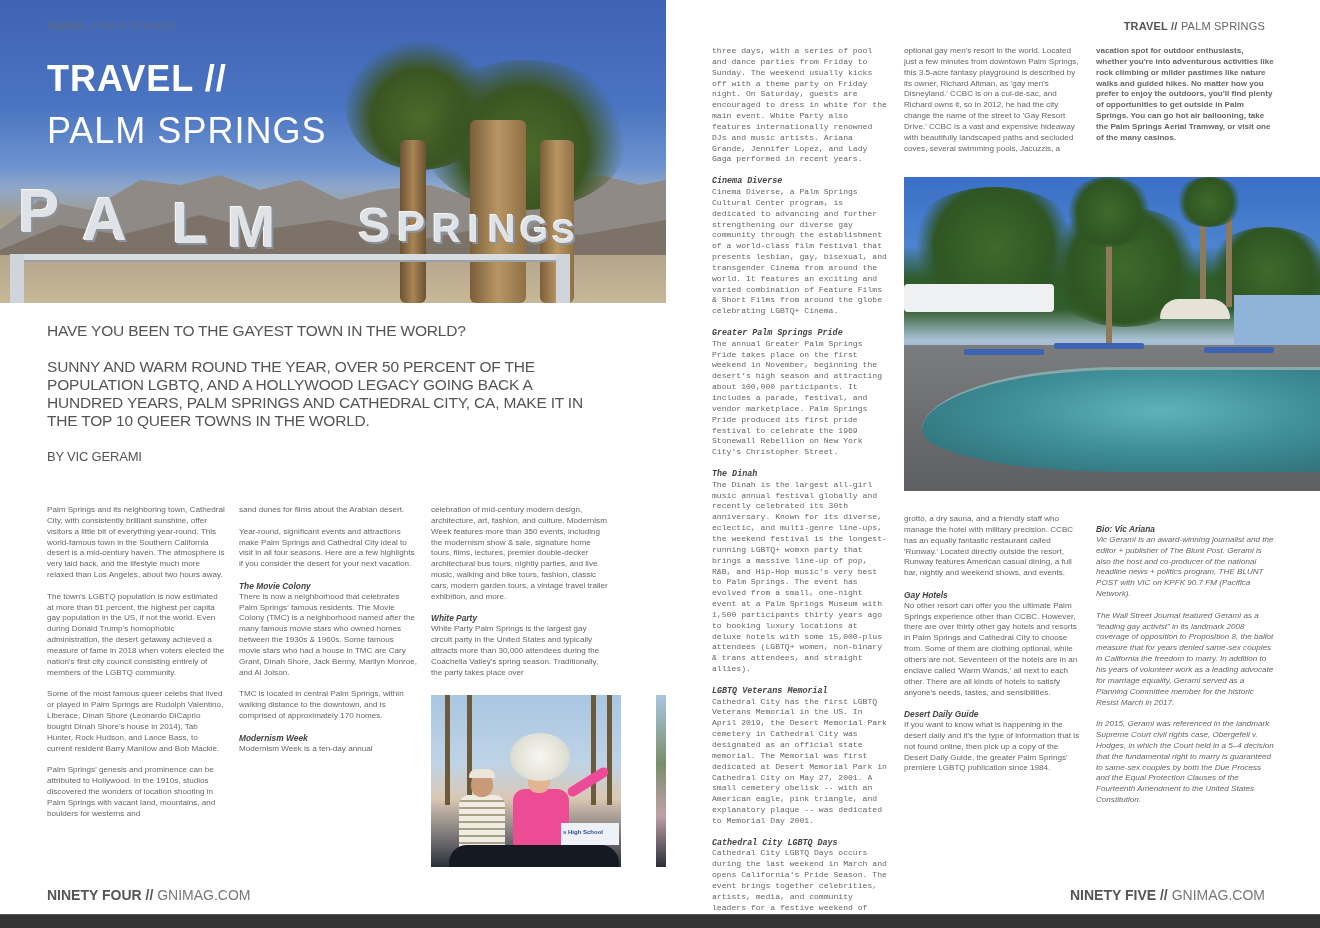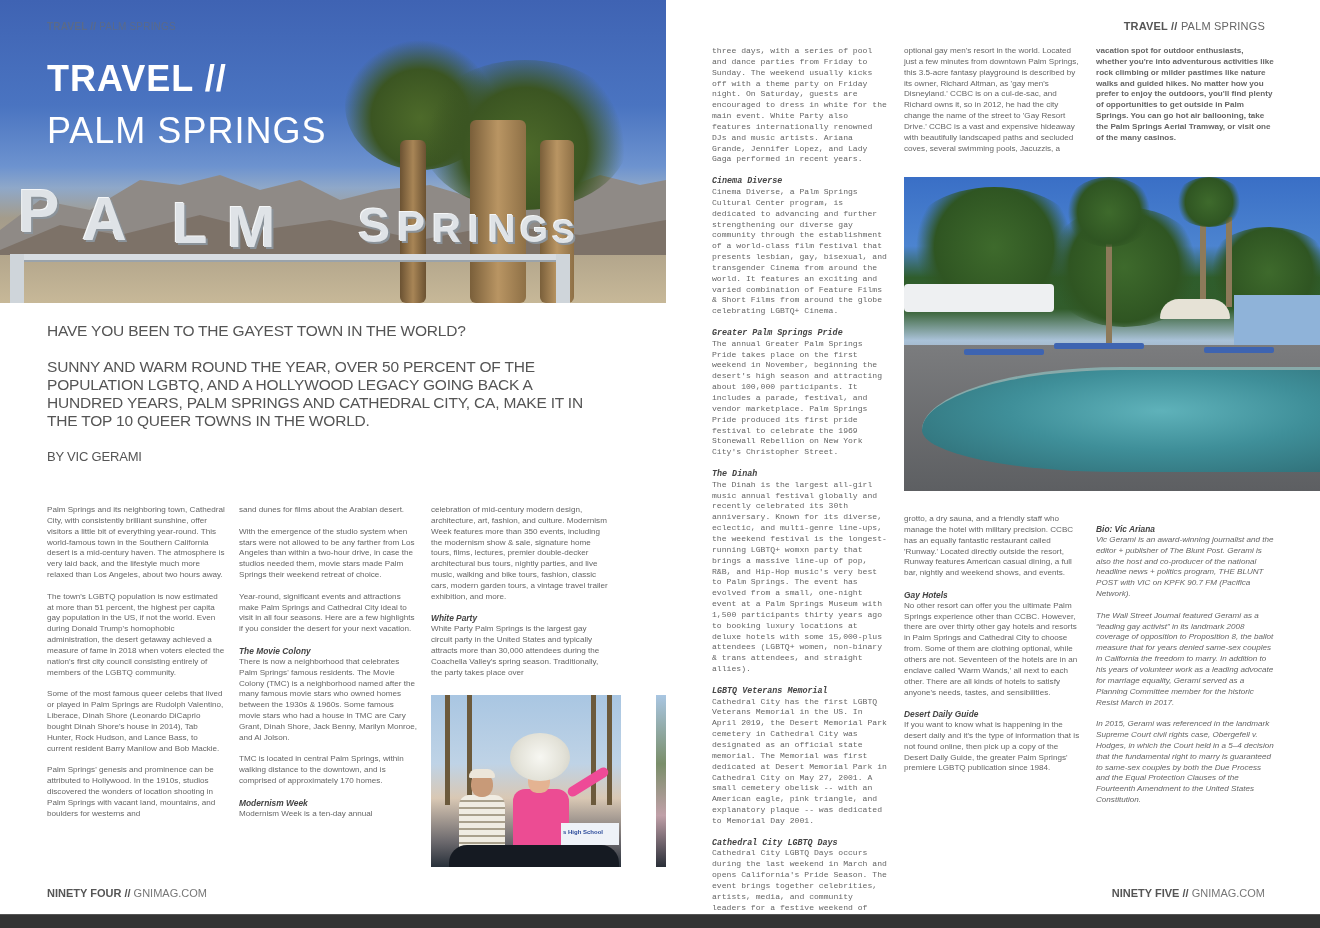--- a/index.html
+++ b/index.html
@@ -65,21 +65,21 @@
   .pool .cabana { position: absolute; left: 0; top: 107px; width: 150px; height: 28px; background: #eef0f2; border-radius: 4px; }
   .pool .cabana2 { position: absolute; left: 256px; top: 122px; width: 70px; height: 20px; background: #e6e2d6; border-radius: 30px 30px 2px 2px; }
   .pool .bldg { position: absolute; left: 330px; top: 118px; width: 86px; height: 55px; background: #8fb3d9; }
   .pool .chair { position: absolute; height: 6px; background: #3e64b1; border-radius: 2px; }
   .pool .ptrunk { position: absolute; width: 6px; background: #8d7a5a; }
   .pool .pcrown { position: absolute; border-radius: 50%; background: radial-gradient(circle,#3e6a2c 0%,#2f5522 55%,rgba(47,85,34,0) 72%); }
 
   
   .run-head-right { position: absolute; right: 55px; top: 20px; font-size: 11px; color: #666; letter-spacing: 0.2px; }
   .run-head-right b { font-weight: 700; color: #555; }
-  .folio { position: absolute; top: 887px; font-size: 11px; color: #777; }
+  .folio { position: absolute; top: 887px; font-size: 14px; color: #777; }
   .folio b { font-weight: 700; color: #555; }
   .folio-left { left: 47px; }
   .folio-right { right: 55px; }
 </style>
 </head>
 <body>
 
 <div class="page page-left">
 
   <div class="hero">
@@ -128,21 +128,20 @@
 
   <div class="col" style="left:47px;top:505px;">
     <p>Palm Springs and its neighboring town, Cathedral City, with consistently brilliant sunshine, offer visitors a little bit of everything year-round. This world-famous town in the Southern California desert is a mid-century haven. The atmosphere is very laid back, and the lifestyle much more relaxed than Los Angeles, about two hours away.</p>
     <p>The town's LGBTQ population is now estimated at more than 51 percent, the highest per capita gay population in the US, if not the world. Even during Donald Trump's homophobic administration, the desert getaway achieved a measure of fame in 2018 when voters elected the nation's first city council consisting entirely of members of the LGBTQ community.</p>
     <p>Some of the most famous queer celebs that lived or played in Palm Springs are Rudolph Valentino, Liberace, Dinah Shore (Leonardo DiCaprio bought Dinah Shore's house in 2014), Tab Hunter, Rock Hudson, and Lance Bass, to current resident Barry Manilow and Bob Mackie.</p>
     <p>Palm Springs' genesis and prominence can be attributed to Hollywood. In the 1910s, studios discovered the wonders of location shooting in Palm Springs with vacant land, mountains, and boulders for westerns and</p>
   </div>
 
   <div class="col" style="left:239px;top:505px;">
     <p>sand dunes for films about the Arabian desert.</p>
-    <p>With the emergence of the studio system when stars were not allowed to be any farther from Los Angeles than within a two-hour drive, in case the studios needed them, movie stars made Palm Springs their weekend retreat of choice.</p>
     <p>Year-round, significant events and attractions make Palm Springs and Cathedral City ideal to visit in all four seasons. Here are a few highlights if you consider the desert for your next vacation.</p>
     <h4>The Movie Colony</h4>
     <p>There is now a neighborhood that celebrates Palm Springs' famous residents. The Movie Colony (TMC) is a neighborhood named after the many famous movie stars who owned homes between the 1930s &amp; 1960s. Some famous movie stars who had a house in TMC are Cary Grant, Dinah Shore, Jack Benny, Marilyn Monroe, and Al Jolson.</p>
     <p>TMC is located in central Palm Springs, within walking distance to the downtown, and is comprised of approximately 170 homes.</p>
     <h4>Modernism Week</h4>
     <p>Modernism Week is a ten-day annual</p>
   </div>
 
   <div class="col" style="left:431px;top:505px;">
     <p>celebration of mid-century modern design, architecture, art, fashion, and culture. Modernism Week features more than 350 events, including the modernism show &amp; sale, signature home tours, films, lectures, premier double-decker architectural bus tours, nightly parties, and live music, walking and bike tours, fashion, classic cars, modern garden tours, a vintage travel trailer exhibition, and more.</p>

